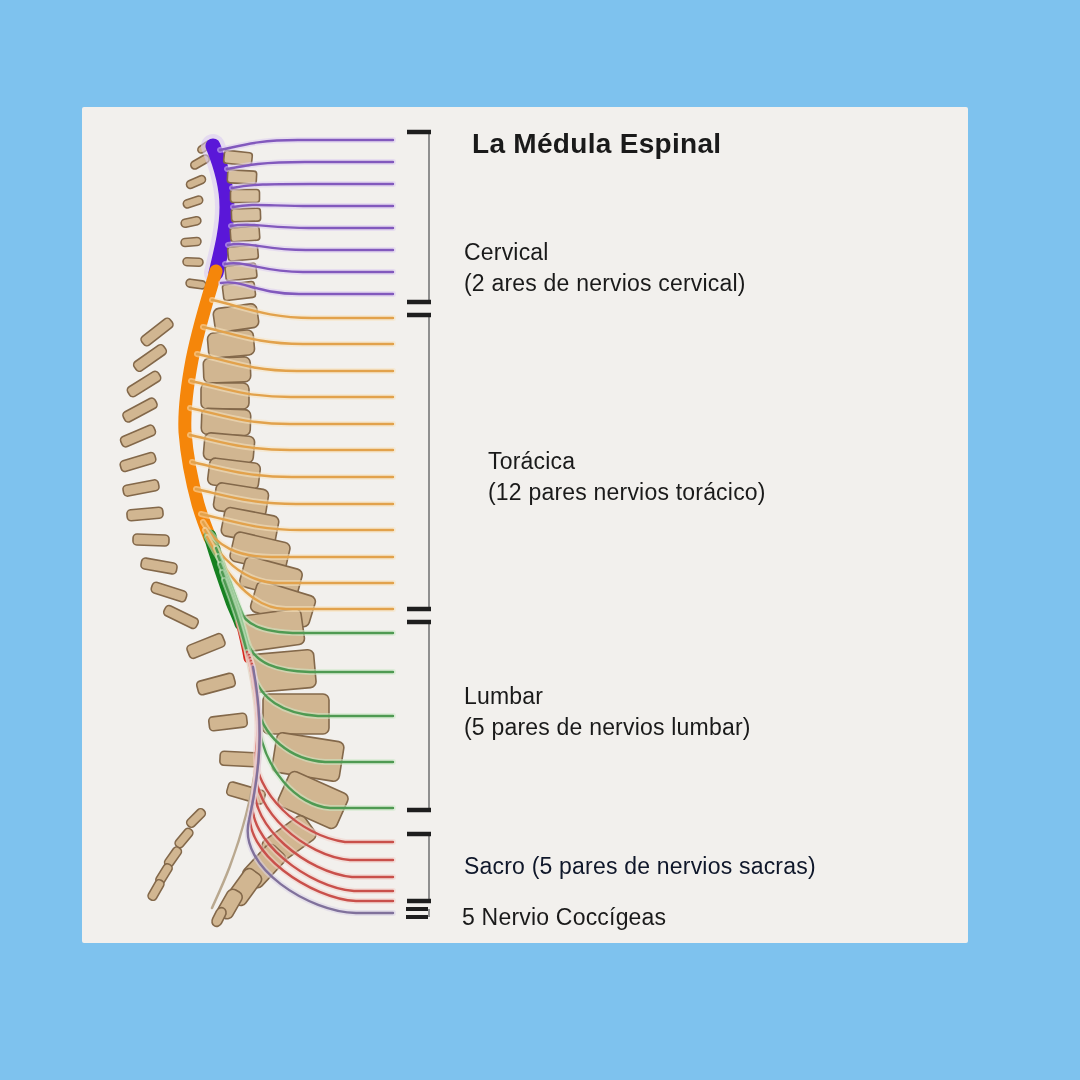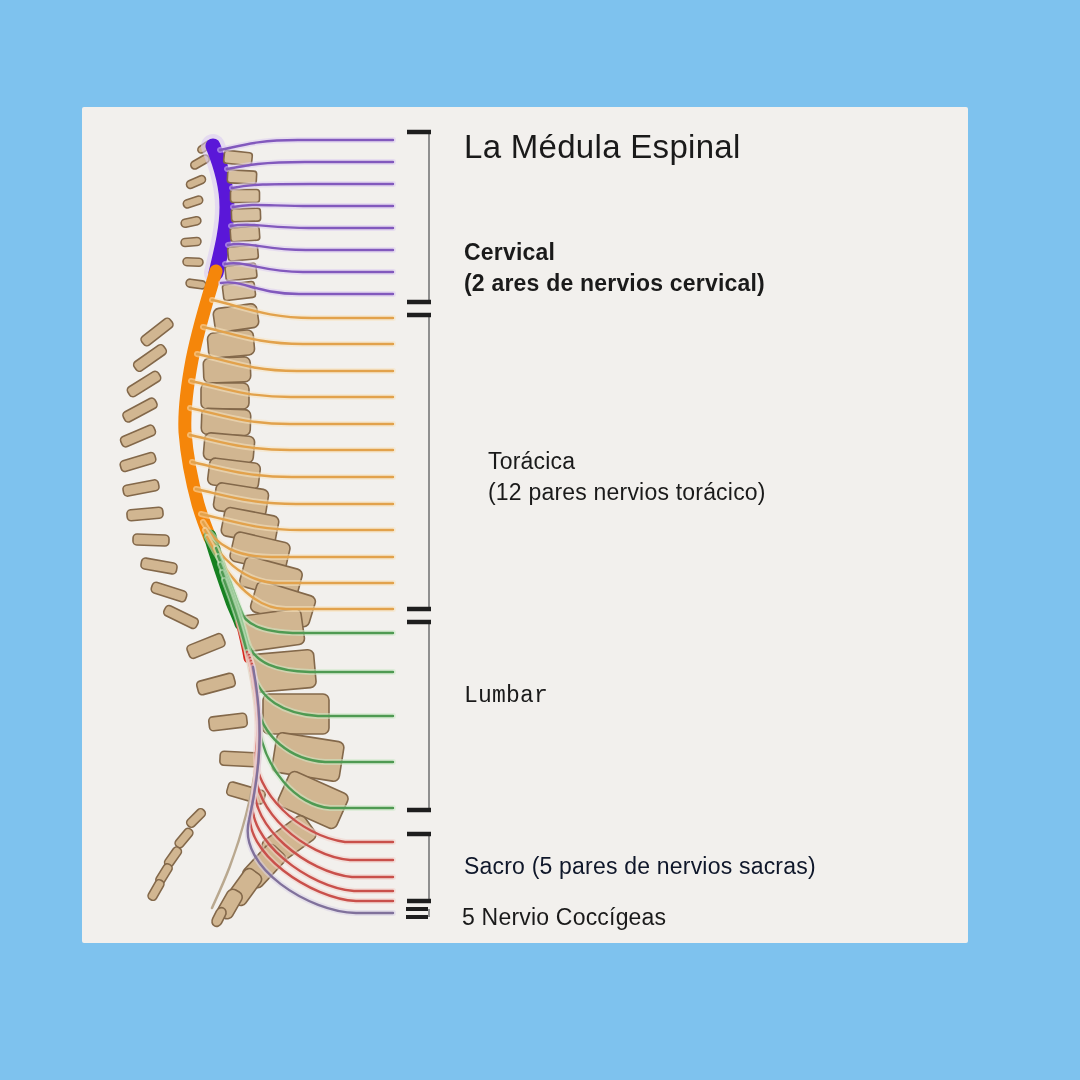--- a/index.html
+++ b/index.html
@@ -1,21 +1,21 @@
 <!DOCTYPE html>
 <html><head>
 <meta charset="utf-8">
 <style>
   html,body{margin:0;padding:0;}
   body{font-family:"Liberation Sans", sans-serif;}
   .stage{position:relative;width:1080px;height:1080px;overflow:hidden;}
   .panel{position:absolute;border-radius:2px;}
   svg.diagram{position:absolute;left:0;top:0;width:1080px;height:1080px;}
   .lbl{position:absolute;font-size:23px;line-height:31px;letter-spacing:.2px;white-space:nowrap;}
-  .title{position:absolute;font-size:33px;font-weight:normal;letter-spacing:.3px;white-space:nowrap;}
+  .title{position:absolute;font-size:28px;font-weight:bold;letter-spacing:.3px;white-space:nowrap;margin-left:8px;}
 </style>
 </head>
 <body style="background: rgb(126, 194, 238);">
 
 <div class="stage" style="background: rgb(126, 194, 238);">
   <div class="panel" id="panel" style="left: 82px; top: 107px; width: 886px; height: 836px; background: rgb(242, 240, 237);"></div>
 
   <svg class="diagram" id="spine" viewBox="0 0 1080 1080">
       <rect x="197" y="143.5" width="16" height="7" rx="4" fill="#d1b691" stroke="#83684a" stroke-width="1.6" transform="rotate(-35 205 147)"></rect>
       <rect x="190" y="158" width="20" height="8" rx="4" fill="#d1b691" stroke="#83684a" stroke-width="1.6" transform="rotate(-30 200 162)"></rect>
@@ -157,32 +157,33 @@
       <path d="M429,834 L429,901" fill="none" stroke="#8f8f8f" stroke-width="2" stroke-linecap="butt"></path>
       <path d="M407,834 L431,834" fill="none" stroke="#1e1e1e" stroke-width="4.5" stroke-linecap="butt"></path>
       <path d="M407,901 L431,901" fill="none" stroke="#1e1e1e" stroke-width="4.5" stroke-linecap="butt"></path>
       <path d="M429,909 L429,917" fill="none" stroke="#8f8f8f" stroke-width="2" stroke-linecap="butt"></path>
       <path d="M406,909 L428,909" fill="none" stroke="#1e1e1e" stroke-width="4" stroke-linecap="butt"></path>
       <path d="M406,917 L428,917" fill="none" stroke="#1e1e1e" stroke-width="4" stroke-linecap="butt"></path>
     </svg>
 
   <div class="title" style="left: 464px; top: 128px; color: rgb(26, 26, 26);">La Médula Espinal</div>
 
-  <div class="lbl" style="left: 464px; top: 237px; color: rgb(26, 26, 26); font-weight: bold;">
+  <div class="lbl" style="left: 464px; top: 237px; color: rgb(26, 26, 26);">
     <div>Cervical</div>
     <div>(2 ares de nervios cervical)</div>
   </div>
 
   <div class="lbl" style="left: 488px; top: 446px; color: rgb(26, 26, 26);">
     <div>Torácica</div>
     <div>(12 pares nervios torácico)</div>
   </div>
 
-  <div class="lbl" style="left: 464px; top: 681px; color: rgb(26, 26, 26); font-family: Liberation Mono, monospace;">
+  <div class="lbl" style="left: 464px; top: 681px; color: rgb(26, 26, 26);">
     <div>Lumbar</div>
+    <div>(5 pares de nervios lumbar)</div>
   </div>
 
   <div class="lbl" style="left: 464px; top: 851px; color: #0f172a;">
     <div>Sacro (5 pares de nervios sacras)</div>
   </div>
 
   <div class="lbl" style="left: 462px; top: 902px; color: rgb(26, 26, 26);">
     <div>5 Nervio Coccígeas</div>
   </div>
 </div>

